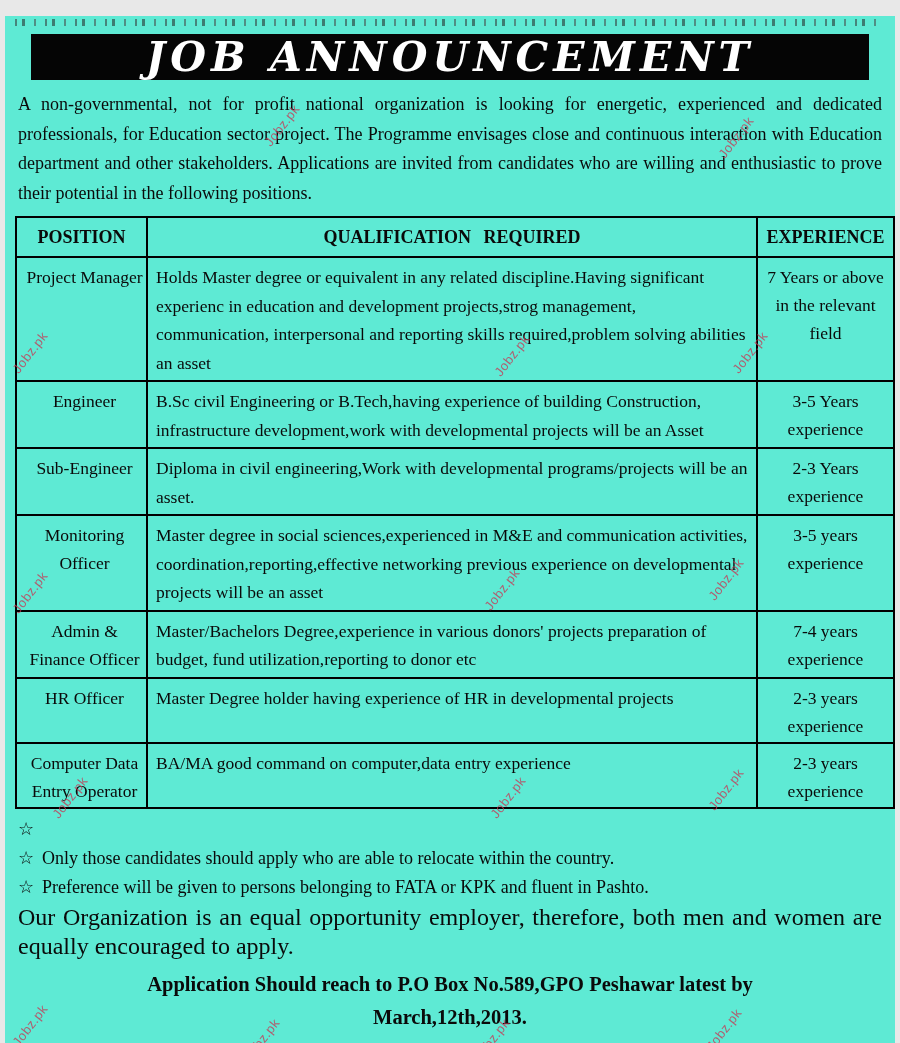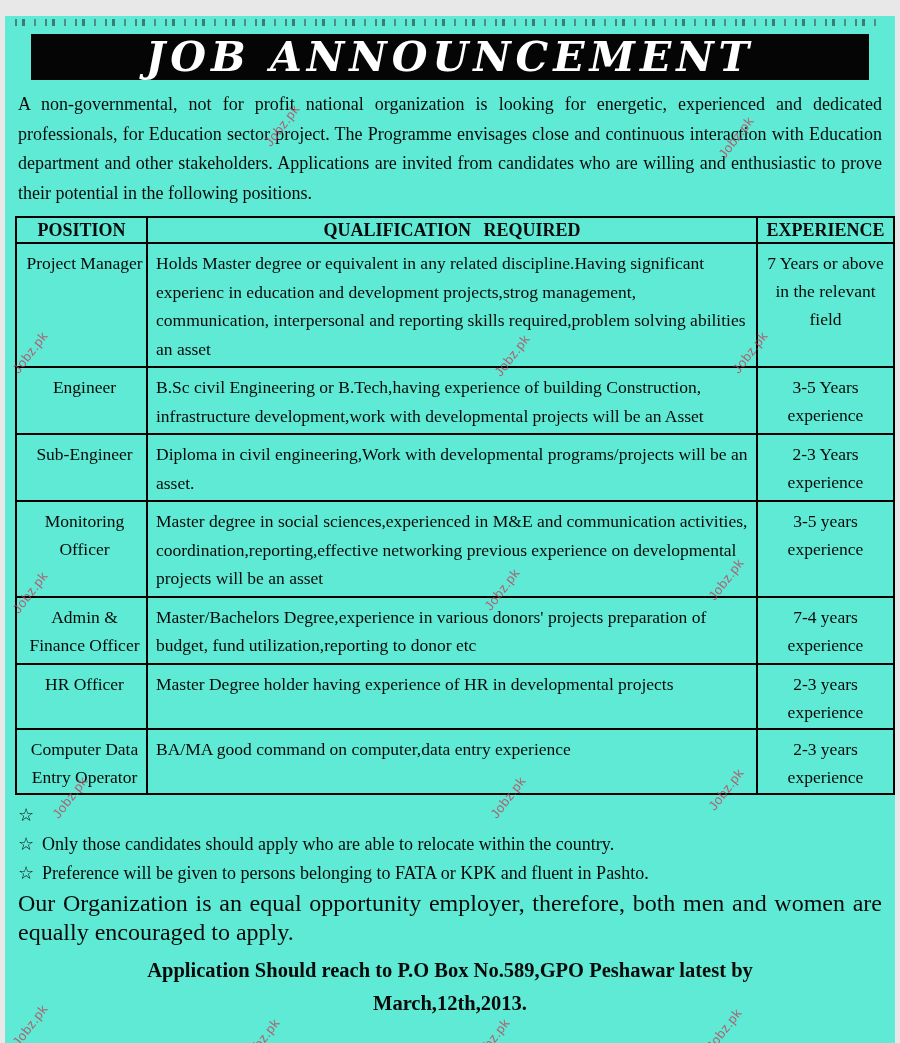--- a/index.html
+++ b/index.html
@@ -24,21 +24,21 @@
   .intro {
     margin:2px 13px 8px 13px; text-align:justify;
     font-size:18px; line-height:29.5px;
   }
   table.jobs {
     border-collapse:collapse; margin:0 10px; width:880px;
     font-size:17.5px;
   }
   table.jobs th, table.jobs td { border:2px solid #000; vertical-align:top; }
   table.jobs th {
-    font-size:18px; padding:0 4px; line-height:24px; text-align:center;
+    font-size:18px; padding:7px 4px; line-height:24px; text-align:center;
   }
   th.qual-h { word-spacing:8px; }
   td.pos { width:131px; text-align:center; padding:5px 3px 2px 9px; line-height:28px; }
   td.qual { padding:5px 8px 3px 8px; line-height:28.5px; text-align:left; }
   td.exp { width:137px; text-align:center; padding:5px 5px 2px 5px; line-height:28px; }
   .notes { margin:6px 13px 0 13px; font-size:18px; line-height:29px; }
   .note-line { display:flex; }
   .note-bullet { width:24px; flex:0 0 auto; }
   .eq-opp { margin:1px 13px 0 13px; font-size:24px; line-height:29.5px; text-align:justify; }
   .footer {

